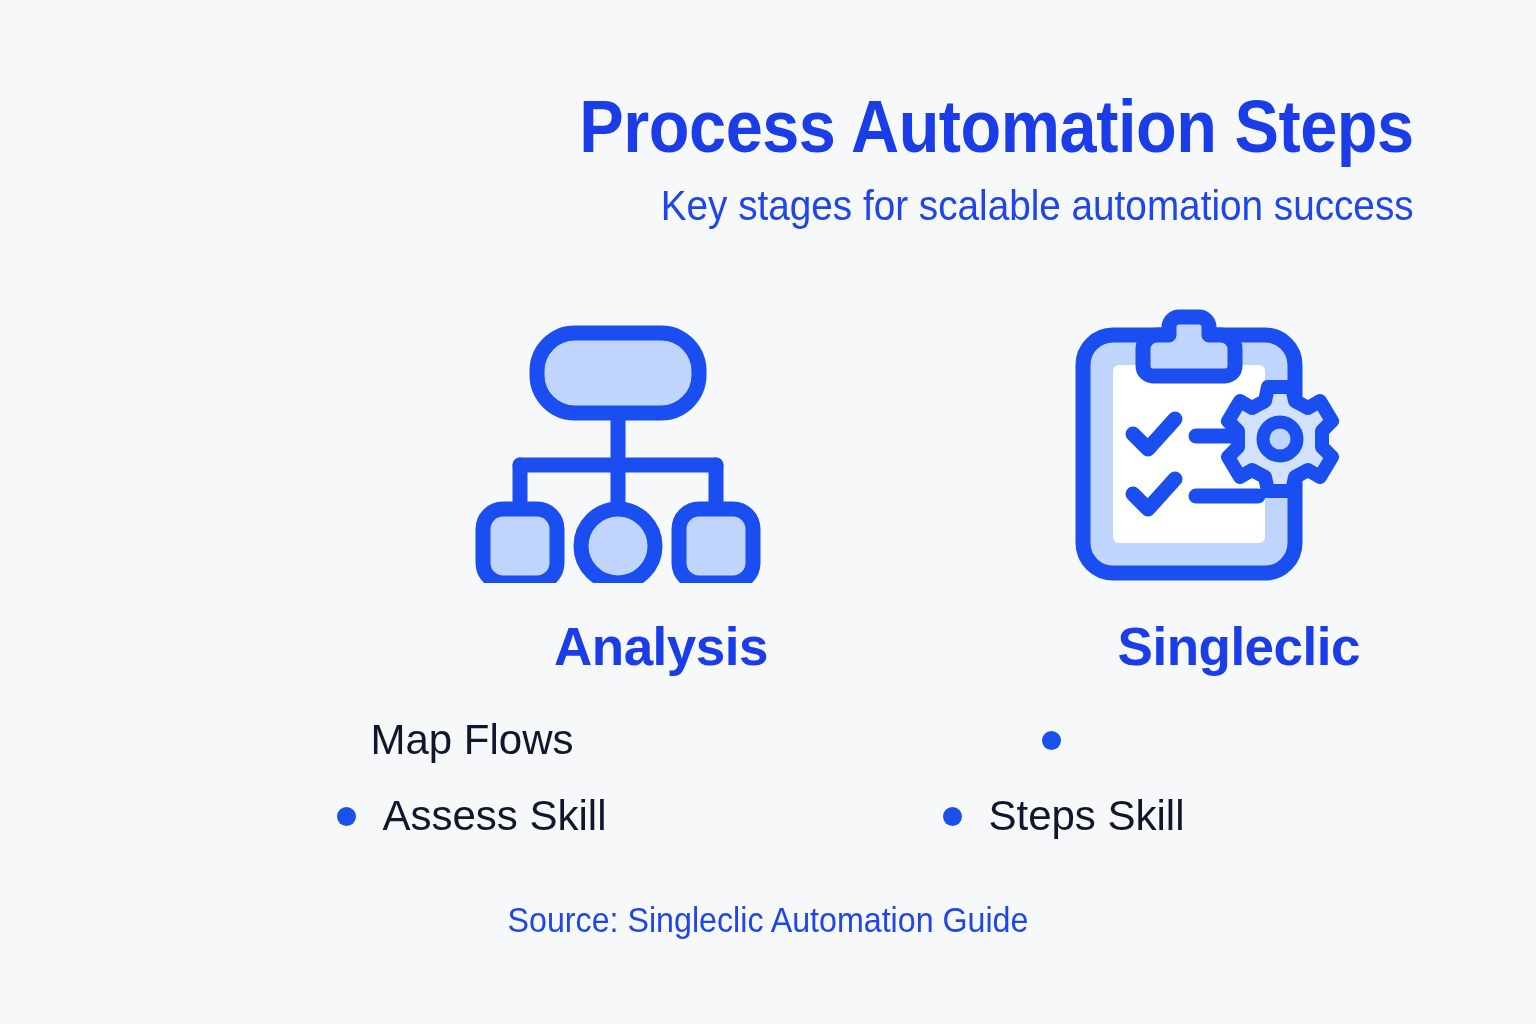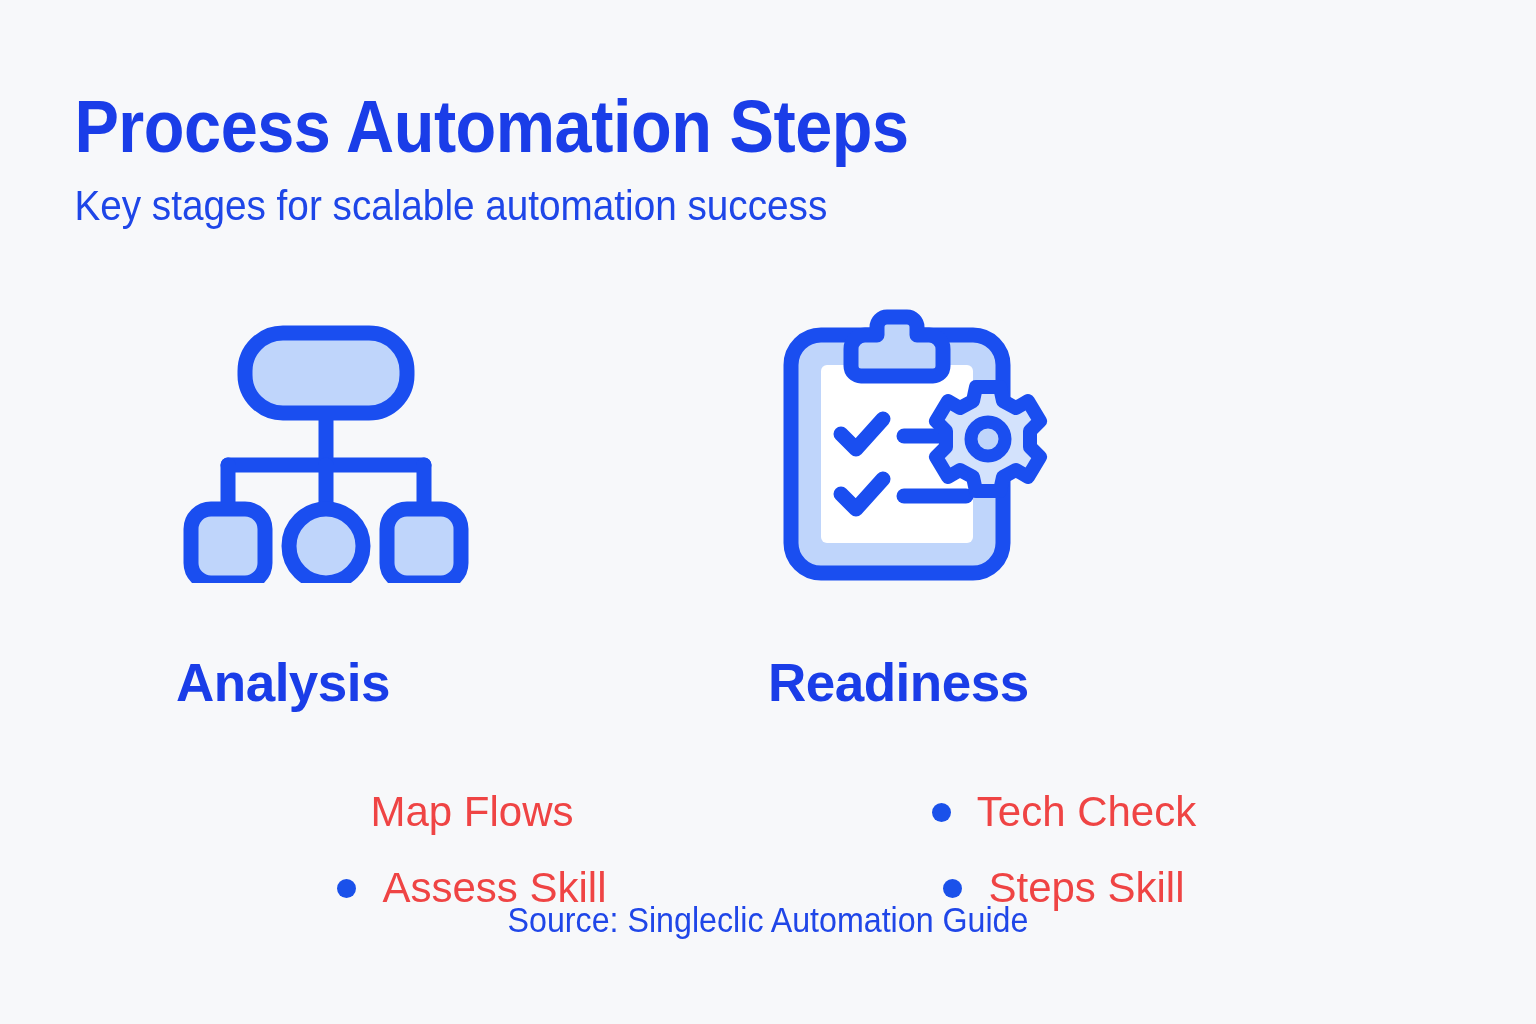--- a/index.html
+++ b/index.html
@@ -21,21 +21,21 @@
     height:1024px;
     background:#f7f8fa;
   }
 
   
   .header {
     position:absolute;
     top:88px;
     left:0;
     width:1488px;
-    text-align:left;
+    text-align:right;
   }
 
   .title {
     font-family:"Liberation Sans Narrow","Liberation Sans", sans-serif;
     font-size:74px;
     font-weight:700;
     letter-spacing:-0.5px;
     color:#1a3de8;
     line-height:1.05;
     transform:scaleX(0.90);
@@ -63,22 +63,21 @@
     width:1184px;
     display:flex;
     flex-direction:row;
     align-items:flex-start;
   }
 
   .column {
     width:592px;
     display:flex;
     flex-direction:column;
-    align-items:flex-start;
-    gap:36px;
+    align-items:flex-end;
   }
 
   .icon-wrap {
     width:300px;
     height:285px;
     display:flex;
     align-items:center;
     justify-content:center;
   }
 
@@ -119,21 +118,21 @@
     margin-right:26px;
     flex:0 0 auto;
   }
 
   .bullet-dot.hidden { visibility:hidden; width:0; margin-right:0; }
 
   .bullet-text {
     font-family:"Liberation Sans", sans-serif;
     font-size:42px;
     font-weight:400;
-    color:#ef4444;
+    color:#0f172a;
     line-height:1.1;
     white-space:nowrap;
   }
 
   
   .source {
     position:absolute;
     top:900px;
     left:0;
     width:1536px;
@@ -226,26 +225,25 @@
                      L 42 8 L 52 18 L 40 38 L 28 31
                      L 15 38 L 12 52 L -12 52 L -15 38
                      L -28 31 L -40 38 L -52 18 L -42 8
                      L -42 -8 L -52 -18 L -40 -38 L -28 -31
                      L -15 -38 Z" fill="#d3e2fc" stroke="#1a4ef0" stroke-width="14" stroke-linejoin="round"></path>
             <circle cx="0" cy="0" r="17" fill="#bfd5fb" stroke="#1a4ef0" stroke-width="13"></circle>
           </g>
         </svg>
       </div>
 
-      <div class="col-heading">Readiness</div>
+      <div class="col-heading">Singleclic</div>
 
       <div class="bullets">
         <div class="bullet-row">
           <span class="bullet-dot"></span>
-          <span class="bullet-text">Tech Check</span>
         </div>
         <div class="bullet-row">
           <span class="bullet-dot"></span>
           <span class="bullet-text">Steps Skill</span>
         </div>
       </div>
     </div>
 
   </div>
 

